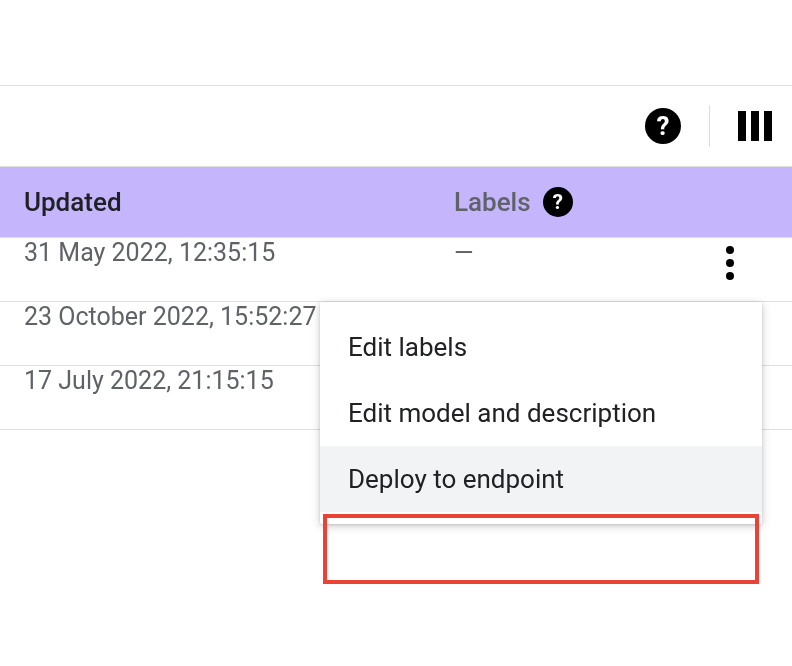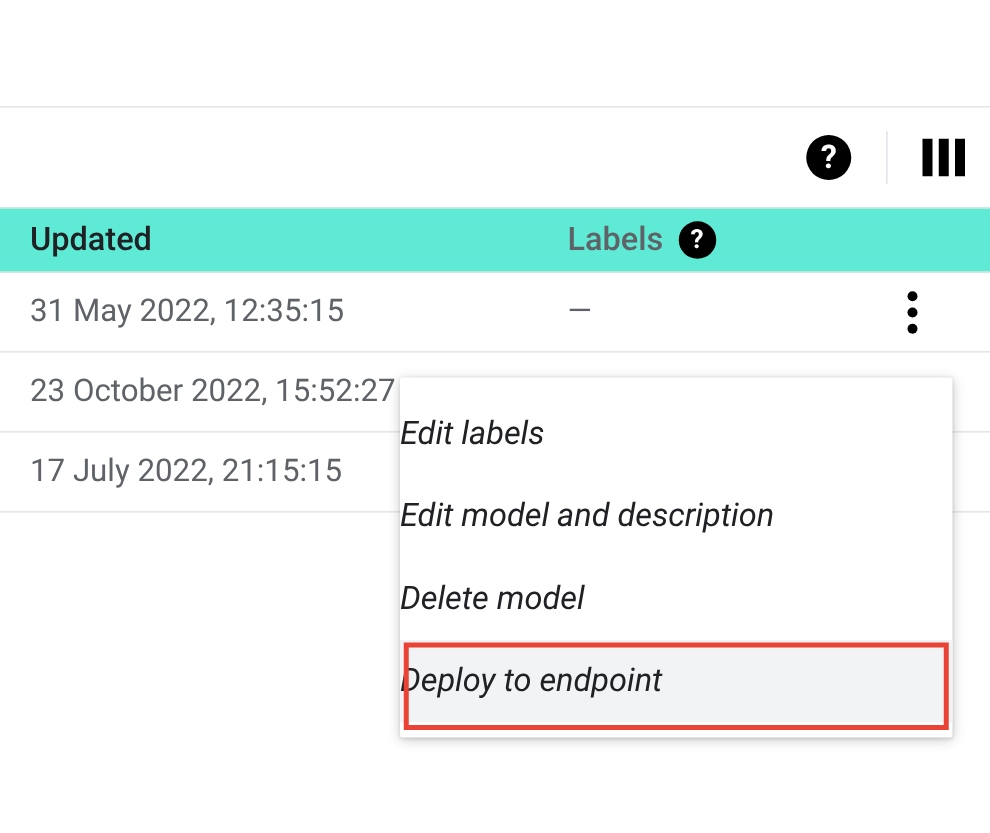--- a/index.html
+++ b/index.html
@@ -50,22 +50,22 @@
       display: flex;
       gap: 5px;
       cursor: pointer;
     }
     .columns-icon span {
       width: 8px;
       height: 30px;
       background: #000;
     }
     .table-header {
-      height: 52px;
-      background: #5eead4;
+      height: 72px;
+      background: #c4b5fd;
       border-top: 1px solid #e0e0e0;
       border-bottom: 1px solid #e0e0e0;
       display: flex;
       align-items: center;
       padding-left: 24px;
     }
     .col-updated {
       width: 430px;
       font-size: 26px;
       font-weight: 500;
@@ -90,21 +90,21 @@
       align-items: center;
       justify-content: center;
       font-size: 21px;
       font-weight: bold;
       cursor: pointer;
     }
     .table-row {
       height: 64px;
       border-bottom: 1px solid #e0e0e0;
       display: flex;
-      align-items: center;
+      align-items: flex-start;
       padding-left: 24px;
       position: relative;
     }
     .row-updated {
       width: 430px;
       font-size: 25px;
       color: #5f6368;
       font-weight: 400;
     }
     .row-labels {
@@ -135,24 +135,24 @@
       background: #fff;
       box-shadow: 0 2px 10px rgba(0,0,0,0.2), 0 1px 3px rgba(0,0,0,0.12);
       border-radius: 2px;
       z-index: 100;
       padding: 12px 0;
     }
     .menu-item {
       height: 66px;
       display: flex;
       align-items: center;
+      padding-left: 28px;
       font-size: 26px;
       color: #202124;
       cursor: pointer;
-      font-style: italic;
     }
     .menu-item.highlighted {
       background: #f1f3f4;
     }
     .highlight-box {
       position: absolute;
       top: 514px;
       left: 323px;
       width: 436px;
       height: 70px;
@@ -200,17 +200,16 @@
 </div>
 
 <div class="table-row">
   <div class="row-updated">17 July 2022, 21:15:15</div>
   <div class="row-labels"></div>
 </div>
 
 <div class="context-menu">
   <div class="menu-item">Edit labels</div>
   <div class="menu-item">Edit model and description</div>
-  <div class="menu-item">Delete model</div>
   <div class="menu-item highlighted">Deploy to endpoint</div>
 </div>
 
 <div class="highlight-box"></div>
 
 </body></html>

